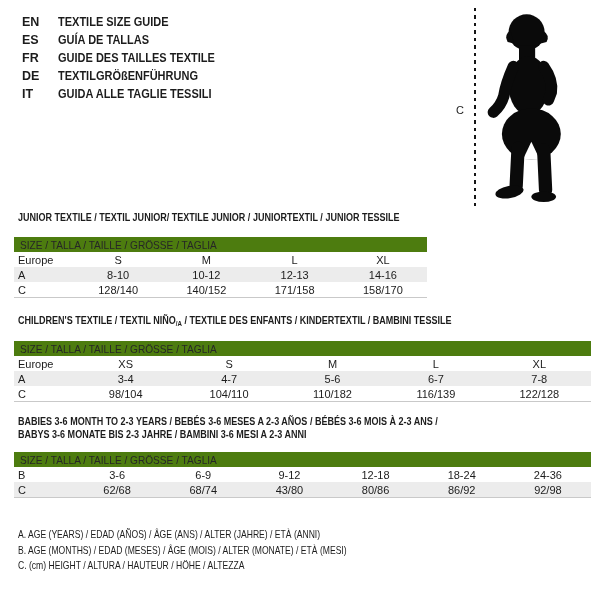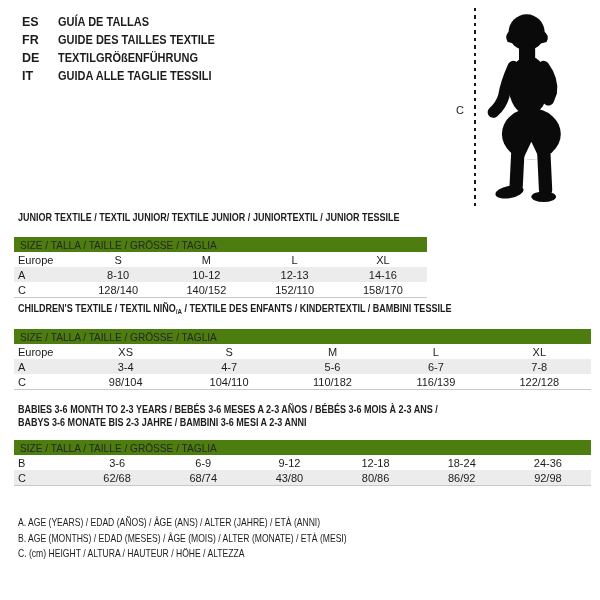--- a/index.html
+++ b/index.html
@@ -27,21 +27,21 @@
     position:absolute; left:474px; top:8px; width:2px; height:198px;
     background:repeating-linear-gradient(180deg,#151515 0 3.5px,transparent 3.5px 7.5px);
   }
   .meas-label { position:absolute; left:456px; top:104px; font-size:11px; }
   .silhouette { position:absolute; left:481px; top:2px; width:114px; height:208px; }
 
   
   .content { position:absolute; left:14px; top:211px; width:577px; }
   .section-title { font-size:11px; font-weight:bold; line-height:13px; white-space:nowrap; padding-left:4px; }
   .section-title sub { font-size:7.5px; vertical-align:-2px; }
-  .s2 { margin-top:4px;text-decoration:underline; }
+  .s2 { margin-top:16px;text-decoration:underline; }
   .s3 { margin-top:13px; }
 
   table.size-table { border-collapse:collapse; table-layout:fixed; border-bottom:1px solid #c9c9c9; }
   table.t1 { width:413px; margin-top:13px; }
   table.t2 { width:577px; margin-top:11px; }
   table.t3 { width:577px; margin-top:11px; }
   col.c-label { width:60px; }
   .size-table td {
     height:15px; padding:0; font-size:11px; text-align:center; vertical-align:middle;
   }
@@ -54,20 +54,24 @@
   
   .legend { margin-top:29px; padding-left:4px; }
   .legend-line { font-size:11px; font-weight:normal; line-height:15.5px; white-space:nowrap; }
 </style>
 </head>
 <body>
 
 <div class="page">
 
   <div class="lang-block">
+    <div class="lang-row">
+      <span class="lang-code">EN</span>
+      <span class="lang-label"><span class="cond88">TEXTILE SIZE GUIDE</span></span>
+    </div>
     <div class="lang-row">
       <span class="lang-code">ES</span>
       <span class="lang-label"><span class="cond88">GUÍA DE TALLAS</span></span>
     </div>
     <div class="lang-row">
       <span class="lang-code">FR</span>
       <span class="lang-label"><span class="cond88">GUIDE DES TAILLES TEXTILE</span></span>
     </div>
     <div class="lang-row">
       <span class="lang-code">DE</span>
@@ -131,21 +135,21 @@
         <td class="label-col">A</td>
         <td>8-10</td>
         <td>10-12</td>
         <td>12-13</td>
         <td>14-16</td>
       </tr>
       <tr>
         <td class="label-col">C</td>
         <td>128/140</td>
         <td>140/152</td>
-        <td>152/110</td>
+        <td>171/158</td>
         <td>158/170</td>
       </tr>
     </tbody>
       </table>
 
     <div class="section-title s2">
       <span class="cond82"><span>CHILDREN'S TEXTILE / TEXTIL NIÑO</span><sub>/A</sub><span> / TEXTILE DES ENFANTS / KINDERTEXTIL / BAMBINI TESSILE</span></span>
     </div>
     <table class="size-table t2">
       <colgroup>

